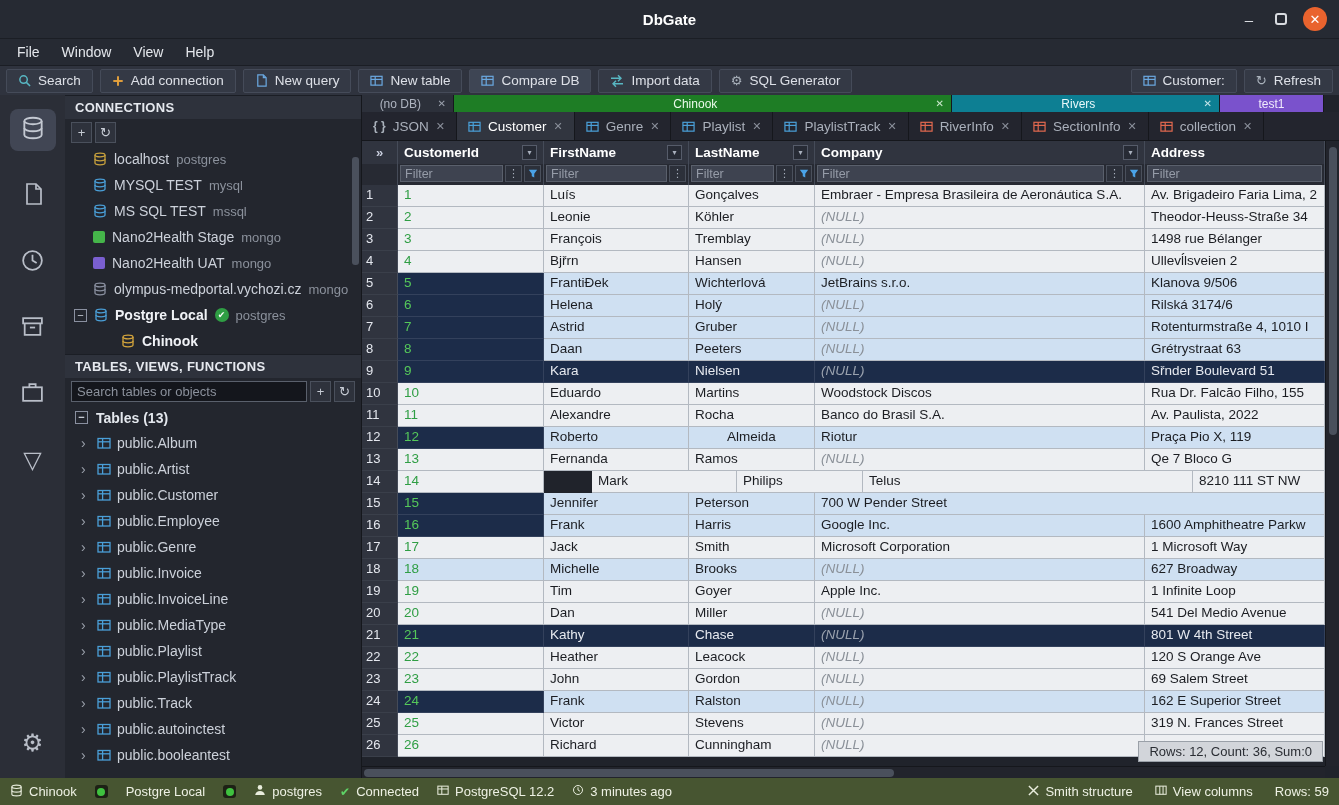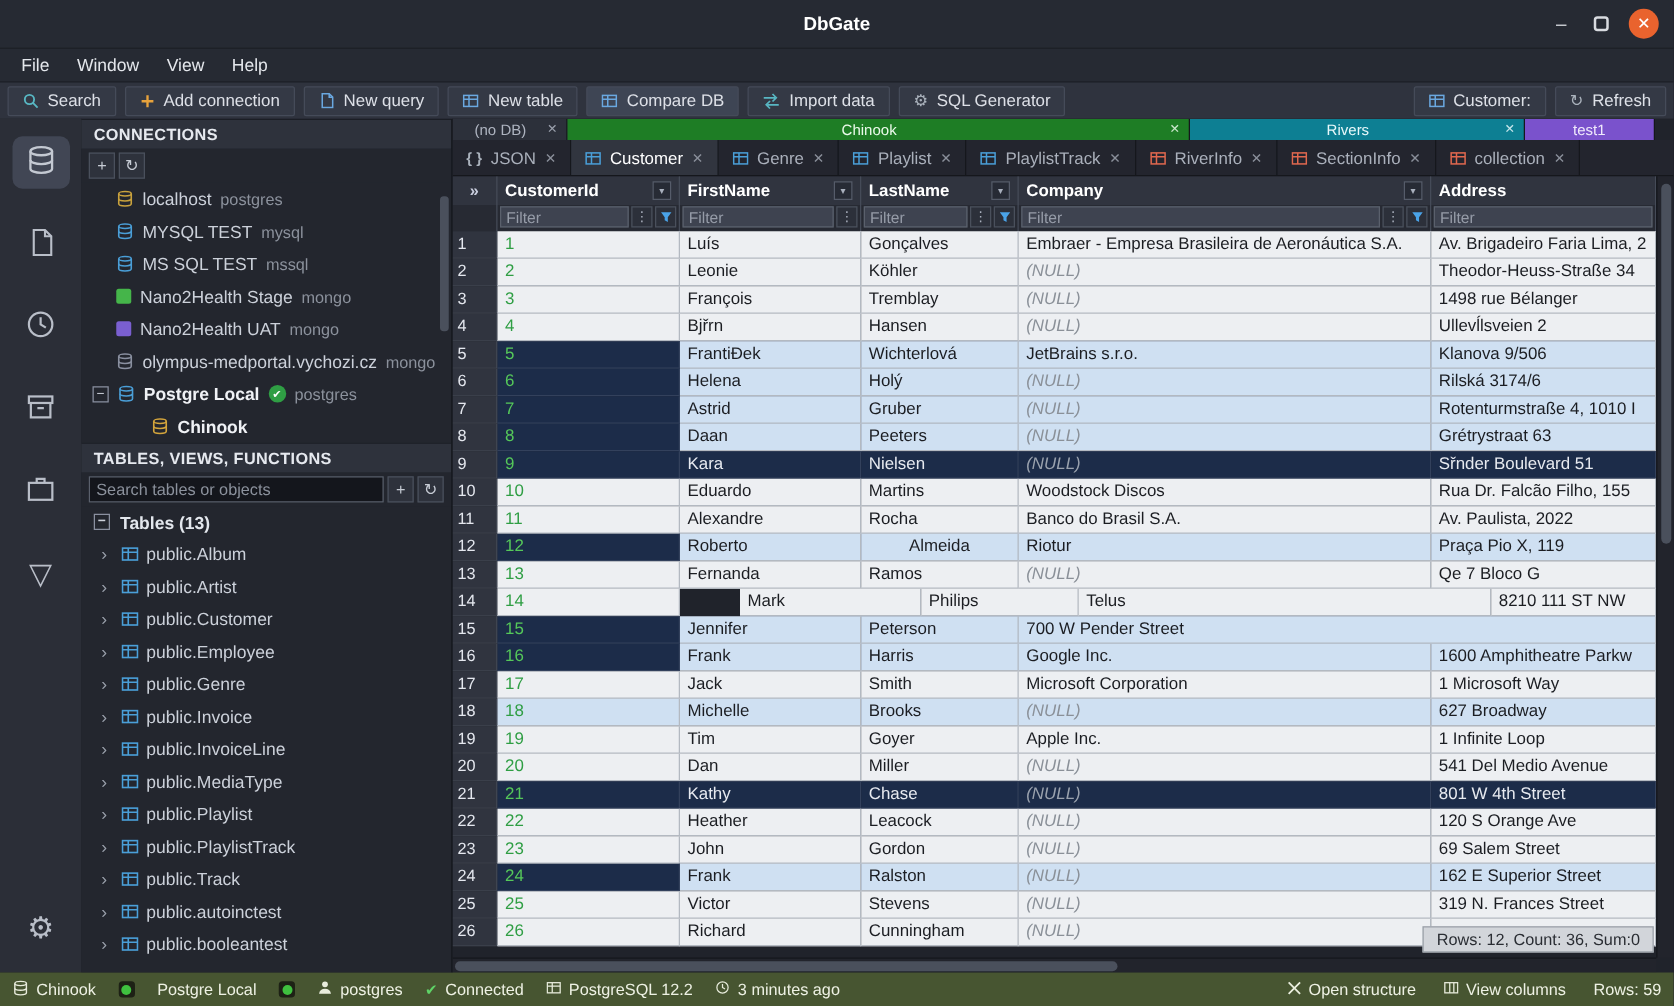--- a/index.html
+++ b/index.html
@@ -923,21 +923,21 @@
             <circle cx="12" cy="12" r="9" fill="none" stroke="#e8ecdc" stroke-width="2"></circle>
             <path d="M12 6.5V12l4 2.5" fill="none" stroke="#e8ecdc" stroke-width="2"></path>
           </svg></span>
       <span>3 minutes ago</span>
     </div>
     <div class="sb-right">
       <div class="sb-item">
         <span><svg width="11" height="11" viewBox="0 0 12 12">
               <path d="M1 11L11 1M1 1l10 10" stroke="#e8ecdc" stroke-width="1.6"></path>
             </svg></span>
-        <span>Open structure</span>
+        <span>Smith structure</span>
       </div>
       <div class="sb-item">
         <span><svg width="12" height="12" viewBox="0 0 14 14">
               <rect x="1" y="2.5" width="12" height="9.5" fill="none" stroke="#e8ecdc" stroke-width="1.2"></rect>
               <line x1="5.6" y1="2.5" x2="5.6" y2="12" stroke="#e8ecdc" stroke-width="1.2"></line>
               <line x1="9.4" y1="2.5" x2="9.4" y2="12" stroke="#e8ecdc" stroke-width="1.2"></line>
             </svg></span>
         <span>View columns</span>
       </div>
       <div class="sb-item">

